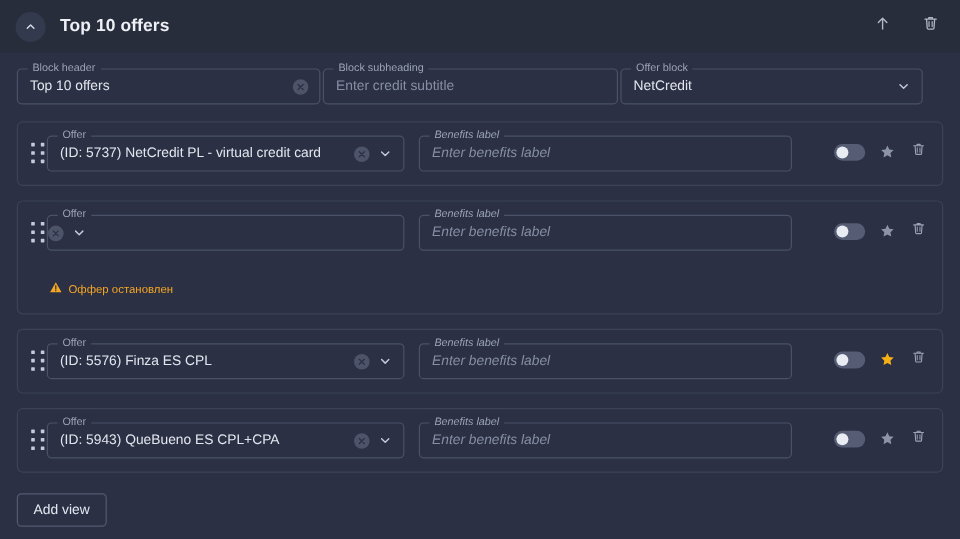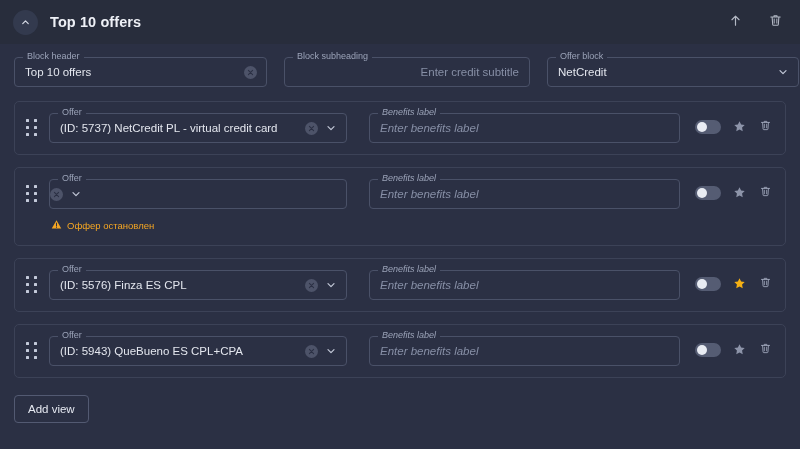--- a/index.html
+++ b/index.html
@@ -135,42 +135,42 @@
     height: 12px;
     display: flex;
     align-items: center;
     justify-content: center;
     cursor: pointer;
   }
 
   
   .top-form {
     display: flex;
-    gap: 17px;
+    gap: 2px;
     padding: 13px 14px 0 14px;
   }
   .top-form .col-a { width: 253px; flex: 0 0 auto; }
-  .top-form .col-b { width: 246px; flex: 0 0 auto; text-align: right; }
+  .top-form .col-b { width: 246px; flex: 0 0 auto; }
   .top-form .col-c { width: 252px; flex: 0 0 auto; }
 
   
   .rows {
     padding: 14px 14px 0 14px;
     display: flex;
     flex-direction: column;
     gap: 12px;
   }
 
   .offer-row {
     border: 1px solid #3c4257;
     border-radius: 5px;
     padding: 11px 12px 11px 10px;
     display: flex;
     align-items: flex-start;
-    gap: 10px;
+    gap: 0;
     background: transparent;
     justify-content: space-between;
   }
 
   .drag-handle {
     width: 14px;
     height: 16px;
     display: grid;
     grid-template-columns: repeat(2, 4px);
     grid-template-rows: repeat(3, 4px);
@@ -197,21 +197,21 @@
     width: 311px;
     flex: 0 0 auto;
     margin-left: 12px;
     font-style: italic;
   }
 
   .warn {
     display: flex;
     align-items: center;
     gap: 5px;
-    margin-top: 7px;
+    margin-top: 23px;
     padding-left: 2px;
   }
   .warn-text {
     font-size: 9.5px;
     color: #f5a623;
     white-space: nowrap;
   }
 
   .row-actions {
     display: flex;

